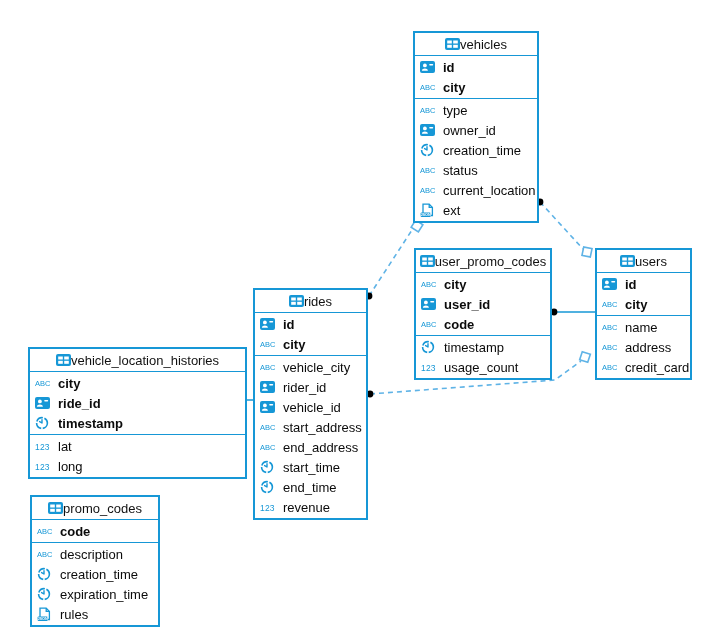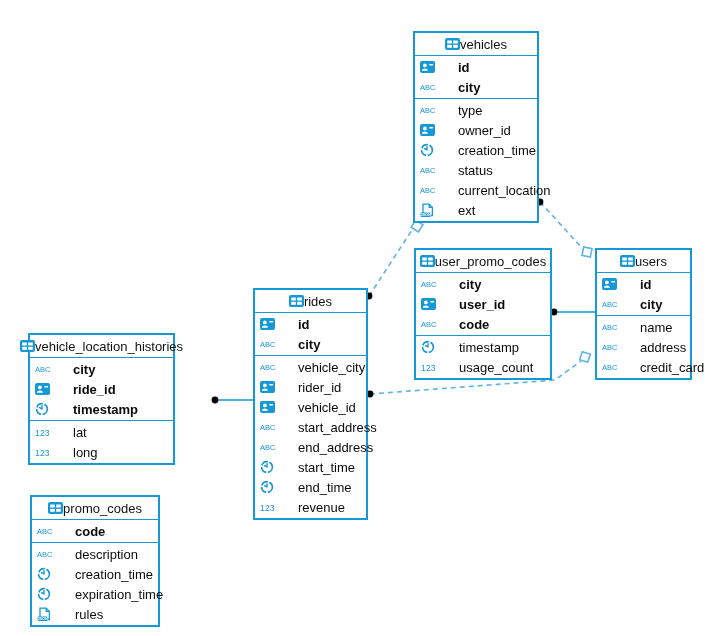--- a/index.html
+++ b/index.html
@@ -25,21 +25,21 @@
   }
   .field.pk .fname{font-weight:700;}
   .field .icon{
     width:20px;min-width:20px;display:flex;align-items:center;justify-content:flex-start;
   }
   .type-txt{
     font-weight:400;color:var(--accent);font-size:7.5px;letter-spacing:0px;
     line-height:1;transform:translateY(.5px);
   }
   .type-txt.num{font-size:8.5px;letter-spacing:.2px;}
-  .fname{margin-left:18px;}
+  .fname{margin-left:3px;}
   #wires{position:absolute;left:0;top:0;z-index:1;}
 </style>
 </head>
 <body>
 
 <div id="canvas" style="--accent: #1697d6;">
   <svg id="wires" width="705" height="636">
       <polyline points="215,400 253,400" fill="none" stroke="#1697d6" stroke-width="1.6"></polyline>
       <circle cx="215" cy="400" r="3.4" fill="#000000"></circle>
       <polyline points="554,312 595,312" fill="none" stroke="#1697d6" stroke-width="1.6"></polyline>
@@ -339,21 +339,21 @@
           <span class="fname">end_time</span>
         </div>
         <div class="field">
           <span class="icon">
             <span class="type-txt num">123</span>
           </span>
           <span class="fname">revenue</span>
         </div>
       </div>
     </div>
-    <div class="table-card" style="left: 28px; top: 333px; width: 147px;">
+    <div class="table-card" style="left: 28px; top: 347px; width: 219px;">
       <div class="table-header">
         <span class="icon">
           <svg width="15" height="12" viewBox="0 0 15 12">
             <rect x="0" y="0" width="15" height="12" rx="2" fill="#1697d6"></rect>
             <rect x="2.2" y="2.5" width="4.6" height="3" fill="#fff"></rect>
             <rect x="8.2" y="2.5" width="4.6" height="3" fill="#fff"></rect>
             <rect x="2.2" y="6.8" width="4.6" height="3" fill="#fff"></rect>
             <rect x="8.2" y="6.8" width="4.6" height="3" fill="#fff"></rect>
           </svg>
         </span>

